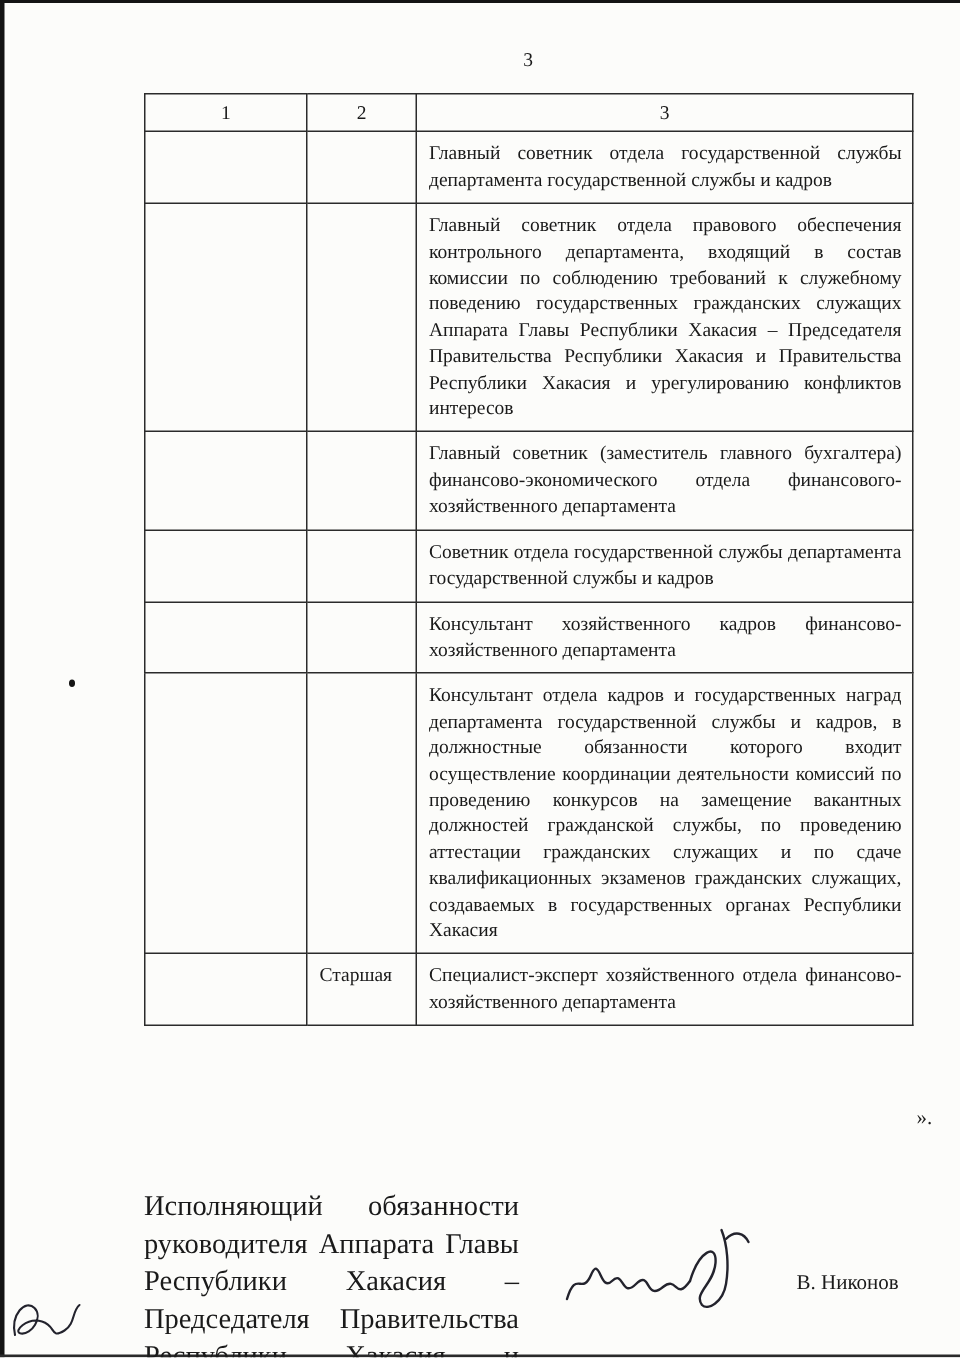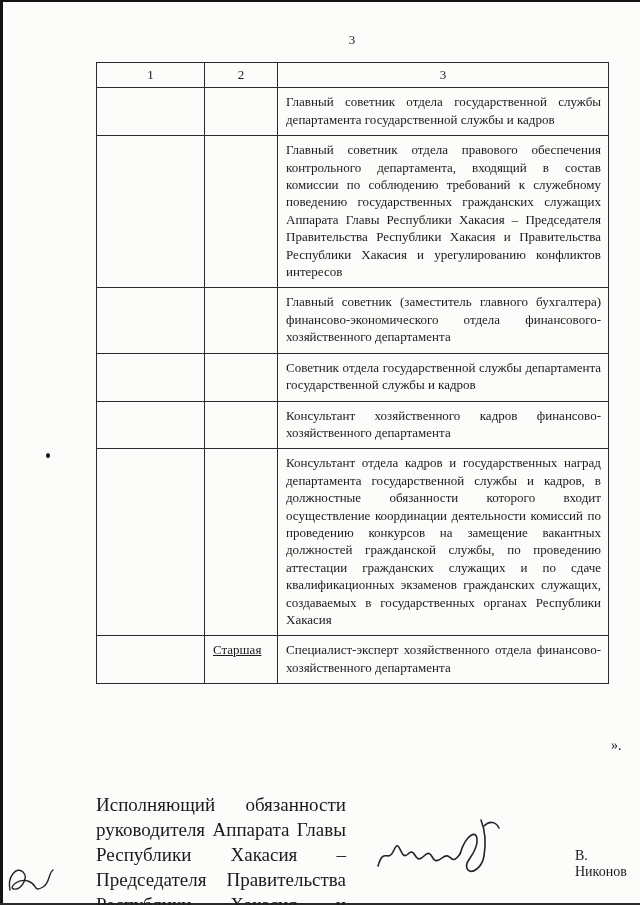--- a/index.html
+++ b/index.html
@@ -52,21 +52,20 @@
   table.doc-table th {
     text-align: center;
     padding: 3px 4px 4px 4px;
   }
   table.doc-table td {
     text-align: justify;
     padding: 5px 7px 7px 8px;
   }
   table.doc-table td.c2 {
     text-align: left;
-    text-decoration: underline;
   }
   .closing-quote {
     position: absolute;
     left: 611px; top: 738px;
     font-size: 14px;
   }
   .sign-title {
     position: absolute;
     left: 96px; top: 792px;
     width: 250px;
@@ -76,21 +75,20 @@
   }
   .signature-svg {
     position: absolute;
     left: 372px; top: 806px;
     width: 132px; height: 82px;
   }
   .sign-name {
     position: absolute;
     left: 531px; top: 848px;
     font-size: 14px;
-    margin-left: 44px;
   }
   .corner-mark-svg {
     position: absolute;
     left: 4px; top: 860px;
     width: 54px; height: 40px;
   }
   .ink-dot {
     position: absolute;
     left: 46px; top: 453px;
     width: 4px; height: 5px;

